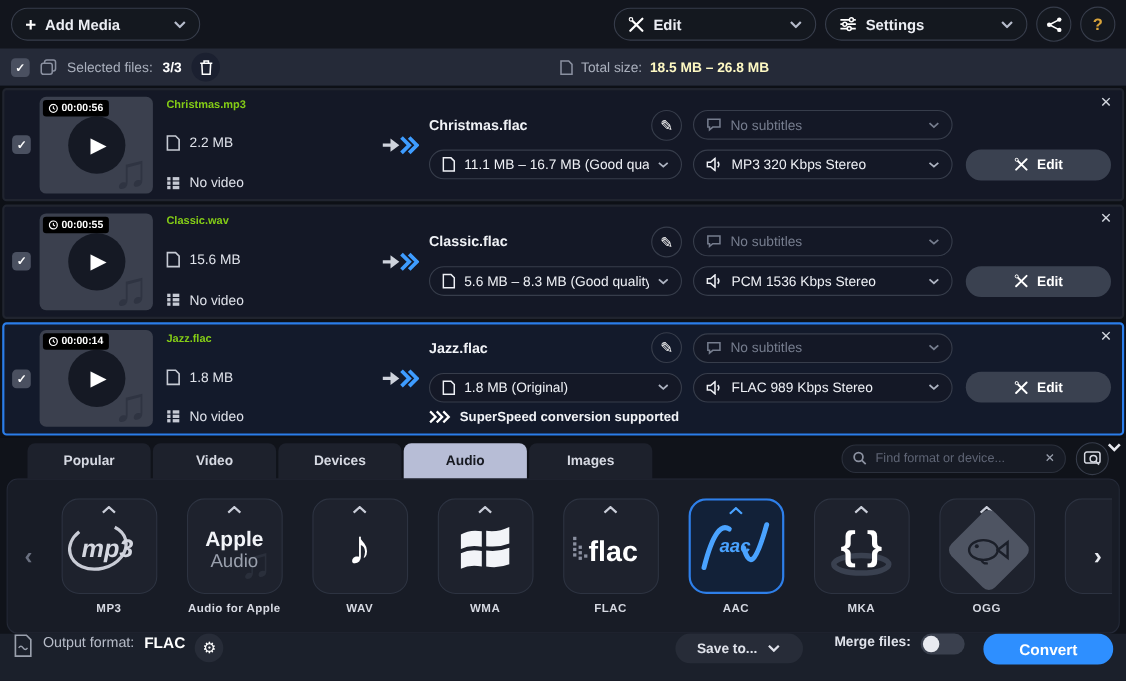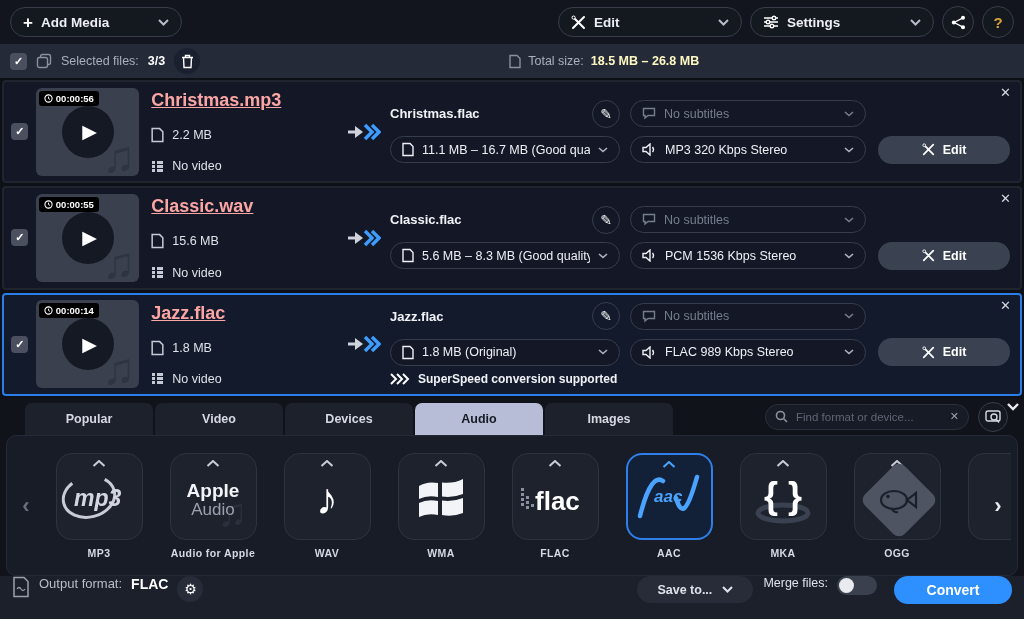--- a/index.html
+++ b/index.html
@@ -49,21 +49,21 @@
   .badge { position:absolute; top:3px; left:3px; background:#000; border-radius:3px;
            padding:2px 5px; font-size:9.5px; font-weight:bold; color:#fff;
            display:flex; align-items:center; gap:3px; z-index:2; }
   .playbtn { position:absolute; left:50%; top:50%; transform:translate(-50%,-50%);
              width:52px; height:52px; border-radius:50%; background:#151924;
              display:flex; align-items:center; justify-content:center;
              color:#fff; font-size:19px; padding-left:4px; cursor:pointer; z-index:1;}
   .thumb-note { position:absolute; right:4px; bottom:-6px; font-size:44px; color:#2f3442; }
   .src { width:188px; display:flex; flex-direction:column; justify-content:space-between;
          padding:8px 0; }
-  .fname { font-size:18px; font-weight:bold; color:#fca5a5;text-decoration:underline; }
+  .fname { font-size:10px; font-weight:bold; color:#84cc16; }
   .meta { display:flex; align-items:center; gap:8px; font-size:12.5px; color:#dfe2ea; }
   .arrowwrap { width:52px; display:flex; align-items:center; justify-content:center; }
   .out { flex:1; display:flex; flex-direction:column; justify-content:center; gap:9px; padding-right:10px; }
   .out-line { display:flex; align-items:center; gap:10px; height:27px; }
   .outname { width:192px; font-size:13px; font-weight:bold; color:#f0f2f6; }
   .pencil-btn { width:28px; height:28px; border-radius:50%; border:1px solid #373d4b;
                 display:flex; align-items:center; justify-content:center;
                 color:#fff; font-size:14px; cursor:pointer; flex:0 0 auto; }
   .dd { display:flex; align-items:center; gap:8px; height:27px; border:1px solid #373d4b;
         border-radius:14px; padding:0 11px; font-size:12.5px; color:#eef0f5;
@@ -76,21 +76,21 @@
               background:#3a4150; display:flex; align-items:center; justify-content:center;
               gap:8px; font-size:12.5px; font-weight:bold; color:#fff; cursor:pointer; }
   .close-x { position:absolute; top:4px; right:9px; color:#d4d8e0; font-size:13px;
              cursor:pointer; line-height:1; }
   .superspeed { display:flex; align-items:center; gap:8px; font-size:12px;
                 font-weight:bold; color:#f0f2f6; margin-top:-3px; }
 
   
   .formats { flex:0 0 auto; background:#10131a; }
   .tabsbar { height:37px; display:flex; align-items:flex-end; padding-left:25px; position:relative; }
-  .tab { width:128px; height:32px; display:flex; align-items:center; justify-content:center;
+  .tab { width:112px; height:32px; display:flex; align-items:center; justify-content:center;
          background:#1d212c; color:#d6d9e2; font-size:12.5px; font-weight:bold;
          border-radius:7px 7px 0 0; margin-right:2px; cursor:pointer; }
   .tab.active { background:#b7bdd6; color:#171a22; }
   .searchzone { position:absolute; right:16px; top:4px; display:flex; align-items:center; gap:9px; }
   .searchwrap { position:relative; }
   .search-input { width:204px; height:26px; border-radius:13px; background:#171b25;
                   border:1px solid #2b303c; color:#9aa0ae; font-size:11.5px;
                   padding:0 26px 0 30px; outline:none;
                   font-family:"Liberation Sans", sans-serif; }
   .search-input::placeholder { color:#5f6575; }
@@ -126,21 +126,21 @@
             padding:0 12px; gap:9px; }
   .ofl { color:#b7bcc8; font-size:13px; }
   .ofv { color:#fff; font-weight:bold; font-size:14px; }
   .gear-btn { width:26px; height:26px; border-radius:50%; background:#272c38;
               display:flex; align-items:center; justify-content:center;
               color:#fff; font-size:14px; cursor:pointer; }
   .spacer { flex:1; }
   .saveto { width:116px; height:27px; border-radius:14px; background:#272c38;
             display:flex; align-items:center; justify-content:center; gap:10px;
             font-size:12.5px; font-weight:bold; color:#dfe2ea; cursor:pointer; }
-  .mergelabel { font-size:12.5px; font-weight:normal; color:#dfe2ea; margin-left:1px; }
+  .mergelabel { font-size:12.5px; font-weight:bold; color:#dfe2ea; margin-left:20px; }
   .toggle { width:40px; height:19px; border-radius:10px; background:#3a404e;
             position:relative; cursor:pointer; }
   .knob { width:15px; height:15px; border-radius:50%; background:#e8eaf0;
           position:absolute; left:2px; top:2px; }
   .convert { width:118px; height:28px; border-radius:14px; background:#2e8fff;
              display:flex; align-items:center; justify-content:center;
              color:#fff; font-weight:bold; font-size:14px; cursor:pointer; margin-left:8px; }
   svg { display:block; }
 </style>
 </head>

